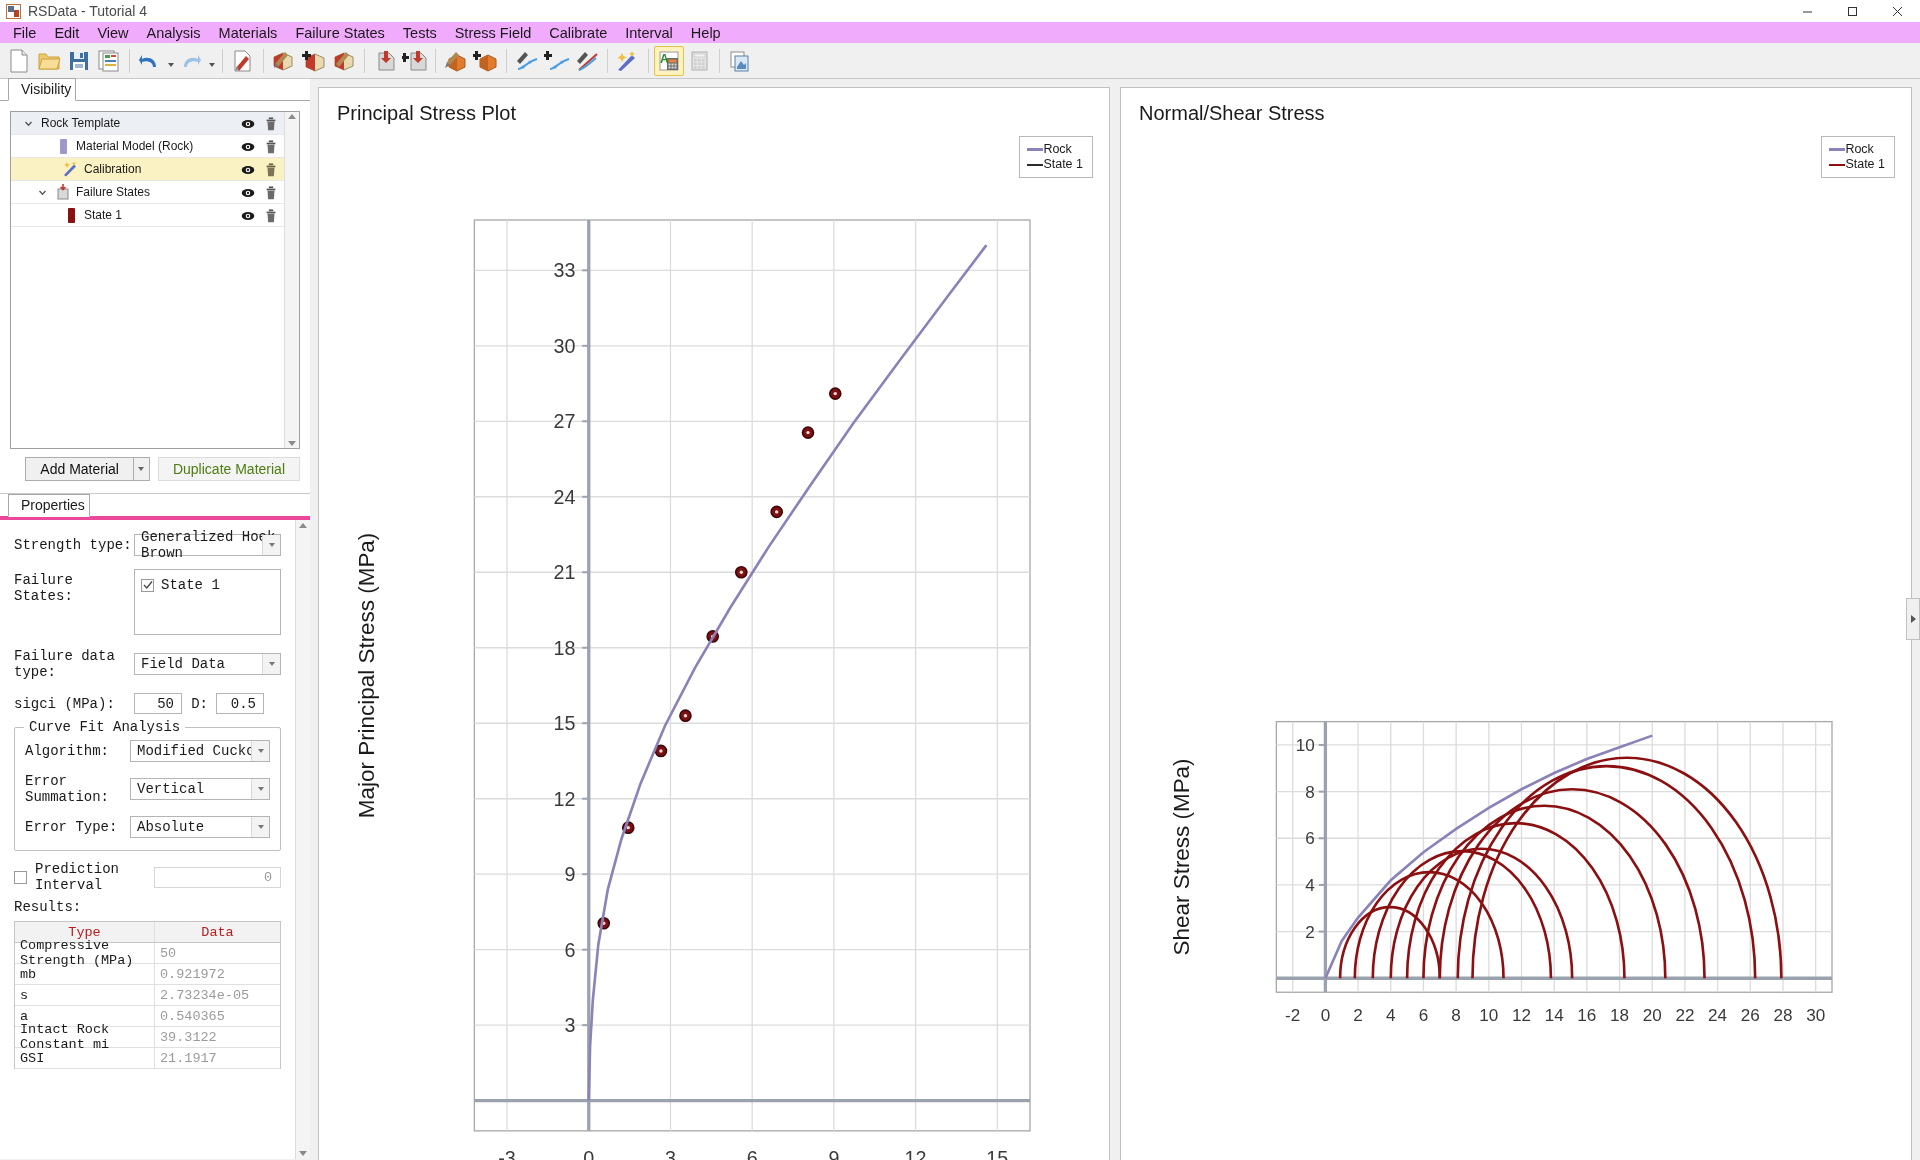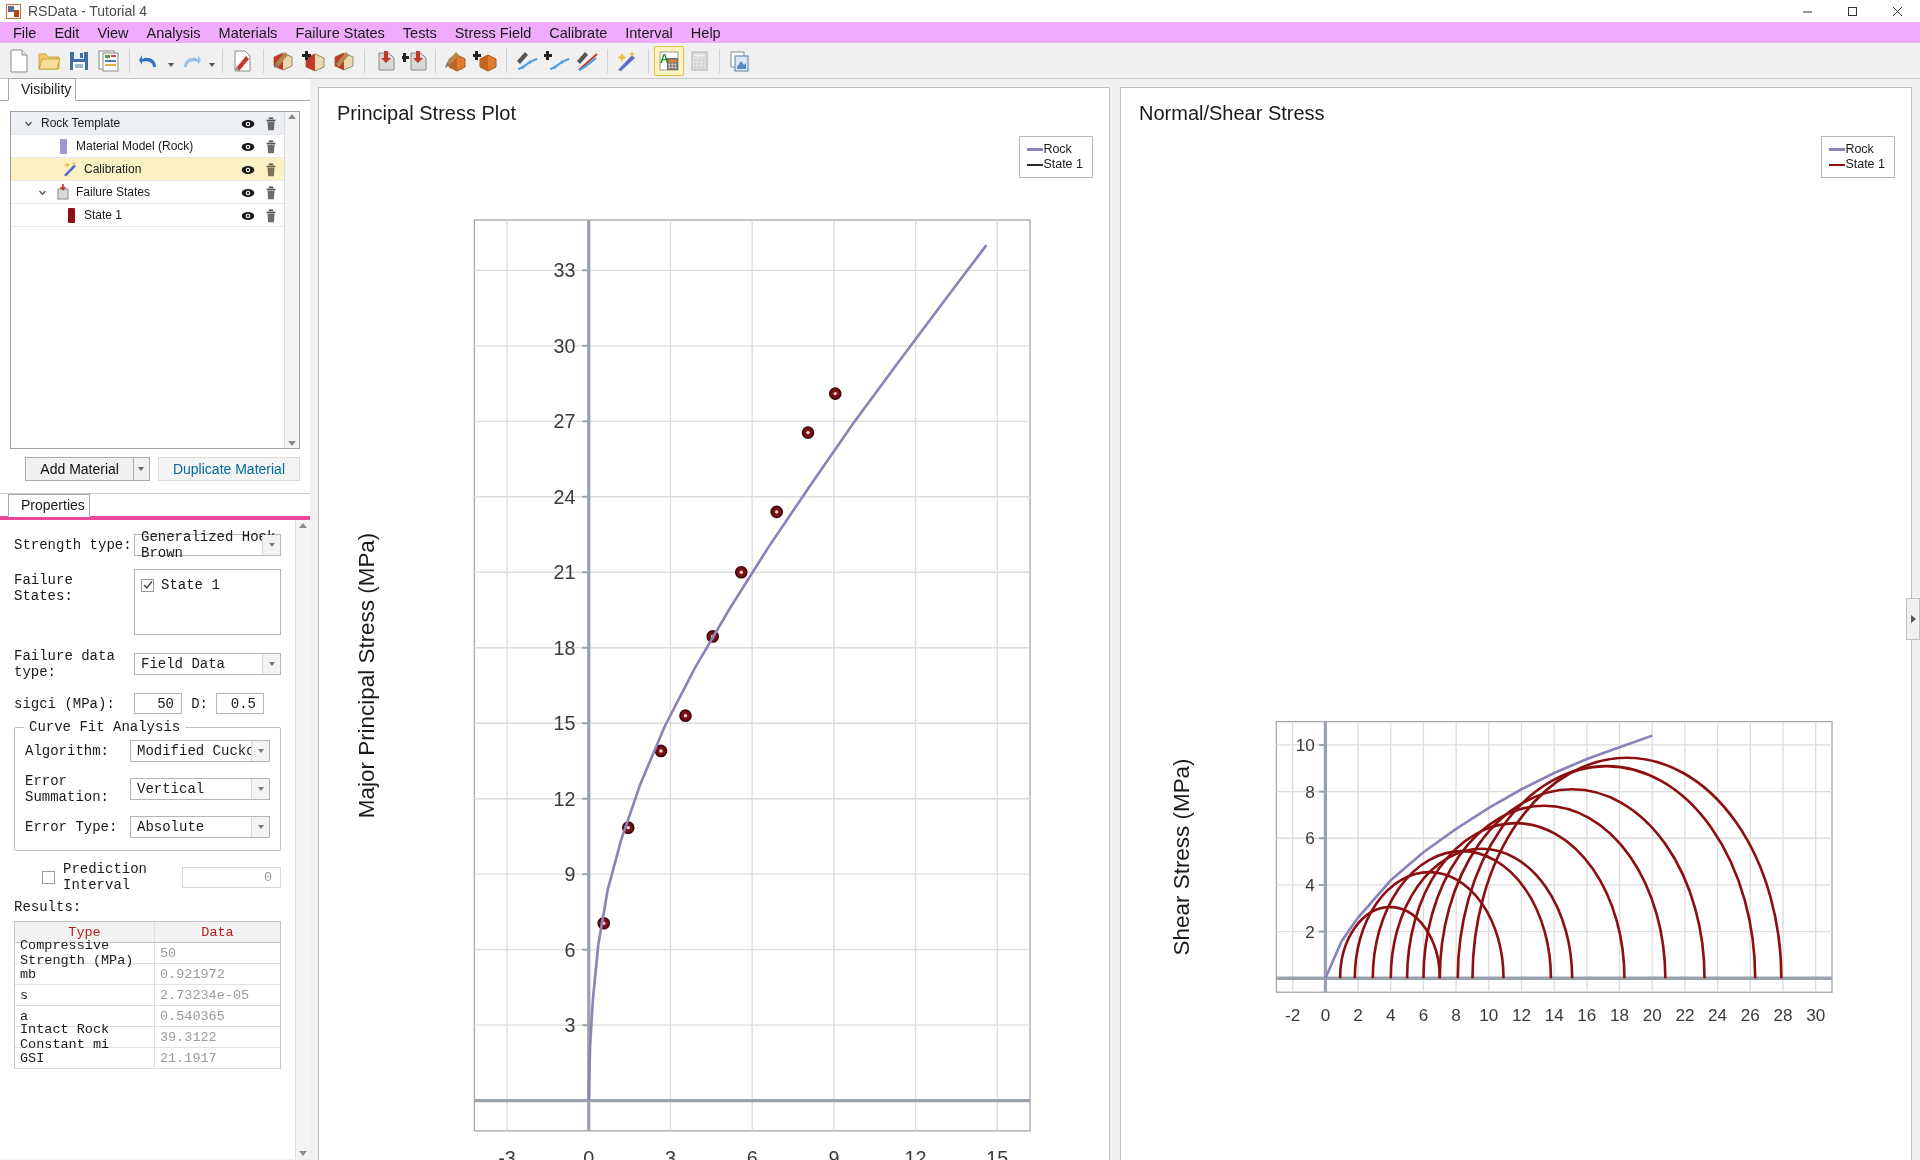--- a/index.html
+++ b/index.html
@@ -68,21 +68,21 @@
   .eye,.trash{width:14px;height:14px;display:block;}
   .tscroll{width:15px;background:#f4f4f4;border-left:1px solid #dcdcdc;display:flex;flex-direction:column;align-items:center;justify-content:space-between;padding:2px 0;}
   .sc-arrow{width:0;height:0;}
   .sc-up{border-left:4px solid transparent;border-right:4px solid transparent;border-bottom:5px solid #8a8a8a;}
   .sc-dn{border-left:4px solid transparent;border-right:4px solid transparent;border-top:5px solid #8a8a8a;}
   .btnrow{display:flex;justify-content:flex-end;align-items:center;margin:8px 10px 0 0;gap:0;}
   .btn{
     height:24px;padding:0 14px;font-size:14px;background:#f0f0f0;
     border:1px solid #adadad;display:flex;align-items:center;color:#111;
   }
-  .btn.disabled{color:#0369a1;background:#f4f4f4;border-color:#dcdcdc;}
+  .btn.disabled{color:#4d7c0f;background:#f4f4f4;border-color:#dcdcdc;}
   .btn-split{width:16px;height:24px;background:#f0f0f0;border:1px solid #adadad;border-left:none;display:flex;align-items:center;justify-content:center;}
   .btn-split::after{content:"";border-left:3.5px solid transparent;border-right:3.5px solid transparent;border-top:4px solid #666;}
   .divider-h{height:1px;background:#c8c8c8;margin-top:12px;}
   .props{flex:1;display:flex;flex-direction:column;overflow:hidden;padding-top:4px;}
   .props-body{flex:1;position:relative;padding:0 0 0 0;display:flex;font-family:Liberation Mono, monospace;}
   .props-inner{flex:1;padding:14px 14px 0 14px;}
   .frow{display:flex;align-items:center;margin-bottom:13px;}
   .flabel{width:120px;font-size:14px;flex:none;}
   .fctl{flex:1;display:flex;}
   .combo{
@@ -106,21 +106,21 @@
   .grow:last-child{margin-bottom:2px;}
   .glabel{width:105px;font-size:14px;flex:none;}
   .results-label{font-size:14px;margin:6px 0 6px 0;}
   .restable{border:1px solid #c6c6c6;border-bottom:none;}
   .rrow{display:flex;height:21px;border-bottom:1px solid #e0e0e0;font-size:13.5px;}
   .rrow.head{background:#f2f2f2;font-weight:normal;border-bottom:1px solid #c6c6c6;}
   .rc1{width:140px;flex:none;padding-left:5px;display:flex;align-items:center;border-right:1px solid #e0e0e0;}
   .rc2{flex:1;padding-left:5px;display:flex;align-items:center;color:#9b9b9b;}
   .rrow.head .rc1,.rrow.head .rc2{justify-content:center;padding:0;color:#b91c1c;}
   .pred-row{display:flex;align-items:center;margin:6px 0 4px 0;}
-  .pred-lbl{display:flex;align-items:center;gap:8px;font-size:14px;width:140px;margin-left:28px;}
+  .pred-lbl{display:flex;align-items:center;gap:8px;font-size:14px;width:140px;}
   .pi-box{flex:1;height:21px;border:1px solid #d6d6d6;background:#fff;display:flex;align-items:center;justify-content:flex-end;padding-right:8px;font-size:13.5px;color:#9b9b9b;}
   .props-scroll{width:15px;background:#f4f4f4;border-left:1px solid #dcdcdc;display:flex;flex-direction:column;align-items:center;justify-content:space-between;padding:3px 0;flex:none;}
   
   .right{flex:1;background:#f0f0f0;display:flex;flex-direction:column;position:relative;padding:8px 8px 0 8px;}
   .plots{flex:1;display:flex;gap:10px;padding-bottom:6px;}
   .plot{flex:1;background:#fff;border:1px solid #c0c0c0;position:relative;}
   .plot-title{position:absolute;left:18px;top:14px;font-size:20px;color:#1a1a1a;}
   .legend{
     position:absolute;border:1px solid #b9b9b9;background:#fff;
     padding:5px 9px 5px 7px;font-size:12.5px;line-height:15px;

